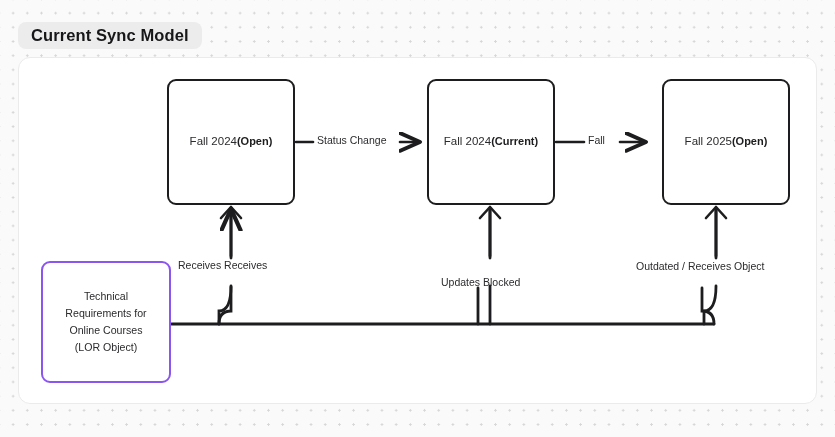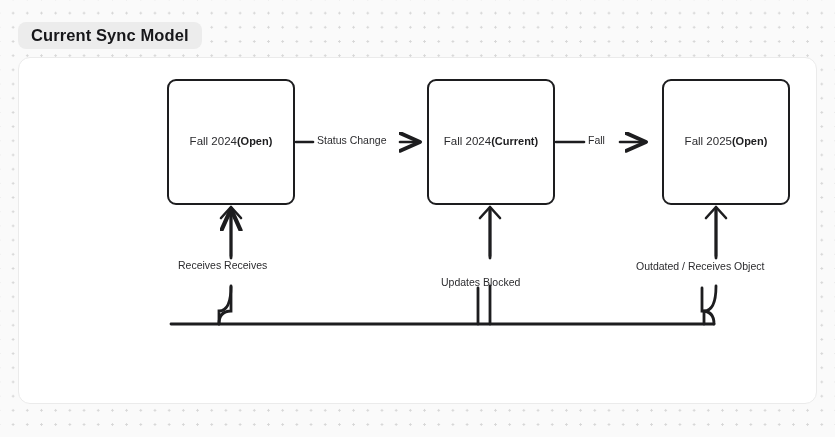--- a/index.html
+++ b/index.html
@@ -144,20 +144,26 @@
   <div class="node" id="node-fall2024-complete">
     <div class="line1">Fall 2024</div>
     <div class="line2">(Current)</div>
   </div>
 
   <div class="node" id="node-fall2025-open">
     <div class="line1">Fall 2025</div>
     <div class="line2">(Open)</div>
   </div>
 
+  <div class="lor-node">
+    <span>Technical</span>
+    <span>Requirements for</span>
+    <span>Online Courses</span>
+    <span>(LOR Object)</span>
+  </div>
 
   <div class="edge-label" id="lbl-status-change">Status Change</div>
 
   <div class="edge-label" id="lbl-copy">Fall</div>
 
   <div class="edge-label" id="lbl-receives-updates">Receives Receives</div>
 
   <div class="edge-label" id="lbl-updates-blocked">Updates Blocked</div>
 
   <div class="edge-label" id="lbl-outdated-receives">Outdated / Receives Object</div>

